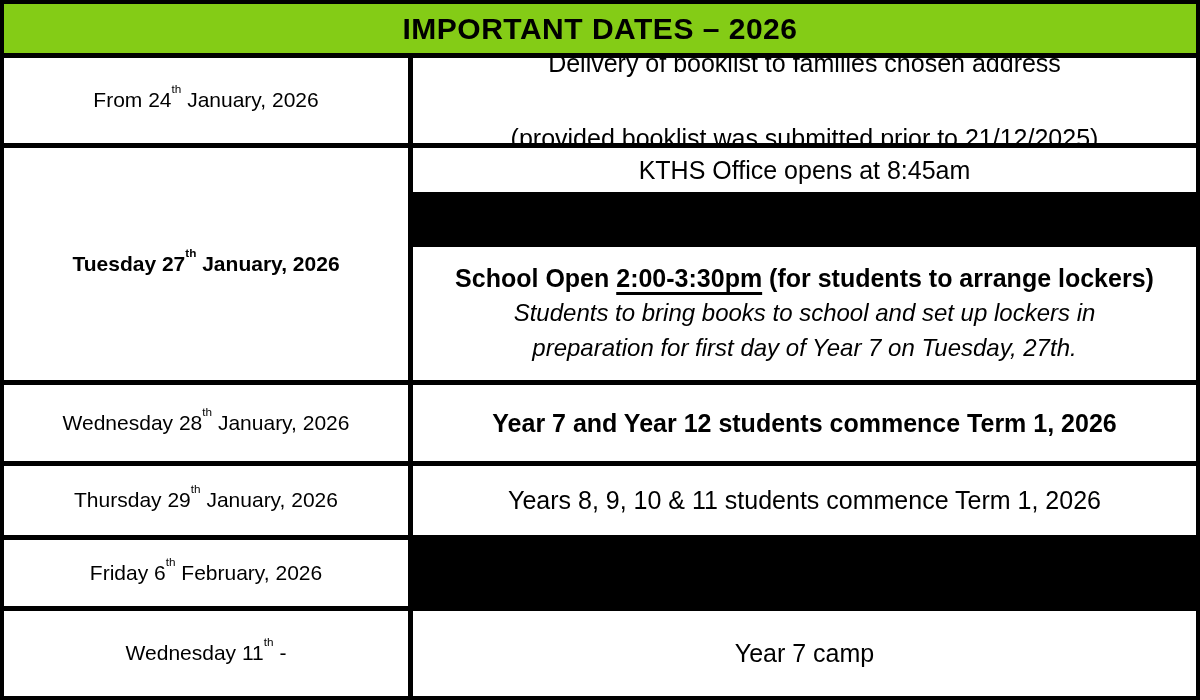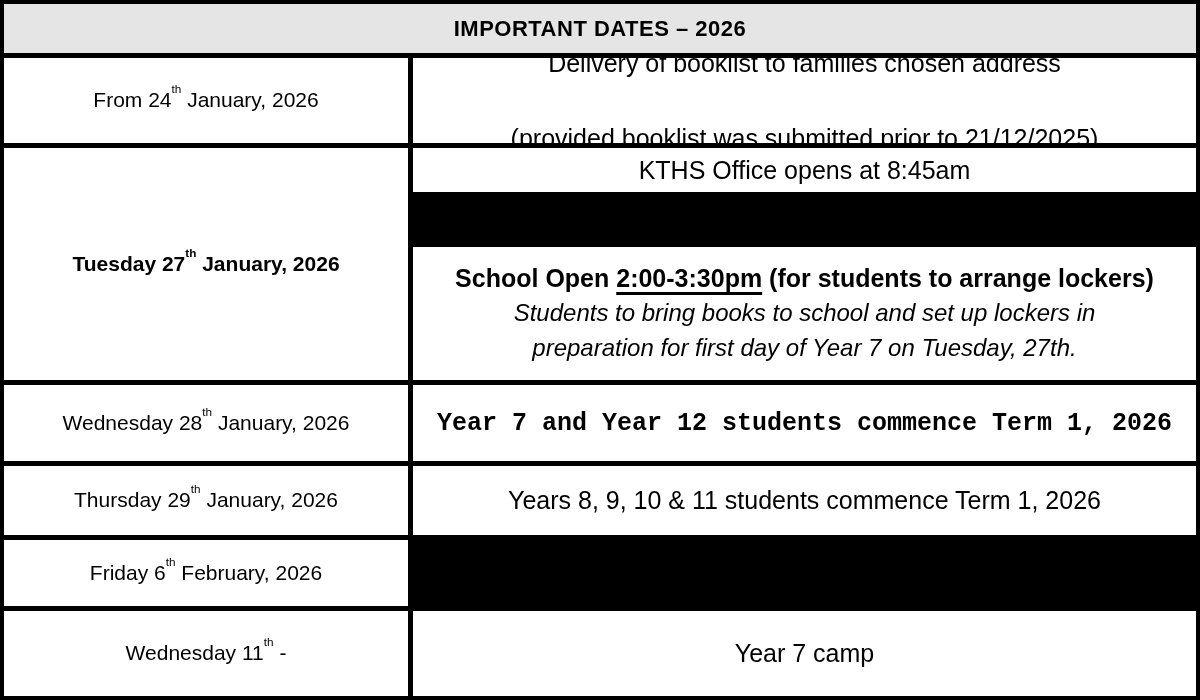--- a/index.html
+++ b/index.html
@@ -28,22 +28,22 @@
     display: flex;
     flex-direction: column;
     align-items: center;
     justify-content: center;
     text-align: center;
     overflow: hidden;
   }
   .banner {
     grid-column: 1 / -1;
     grid-row: 1;
-    background: #e5e5e5;
-    font-size: 22px;
+    background: #84cc16;
+    font-size: 30px;
     font-weight: 700;
     letter-spacing: 0.5px;
   }
   .date-cell {
     font-size: 21px;
     line-height: 1.45;
   }
   .event-cell {
     font-size: 25px;
     line-height: 1.4;
@@ -68,21 +68,21 @@
     text-underline-offset: 5px;
   }
   
   .r-date-1  { grid-row: 2; grid-column: 1; }
   .r-event-1 { grid-row: 2; grid-column: 2; gap: 40px; }
   .r-date-2  { grid-row: 3 / 6; grid-column: 1; font-weight: bold; }
   .r-event-2a{ grid-row: 3; grid-column: 2; }
   .r-event-2b{ grid-row: 4; grid-column: 2; }
   .r-event-2c{ grid-row: 5; grid-column: 2; gap: 0; justify-content: center; }
   .r-date-3  { grid-row: 6; grid-column: 1; }
-  .r-event-3 { grid-row: 6; grid-column: 2; font-family: Liberation Mono, monospace; }
+  .r-event-3 { grid-row: 6; grid-column: 2; }
   .r-date-4  { grid-row: 7; grid-column: 1; }
   .r-event-4 { grid-row: 7; grid-column: 2; }
   .r-date-5  { grid-row: 8; grid-column: 1; }
   .r-event-5 { grid-row: 8; grid-column: 2; }
   .r-date-6  { grid-row: 9; grid-column: 1; }
   .r-event-6 { grid-row: 9; grid-column: 2; }
   .line { display: block; }
 </style>
 </head>
 <body>

